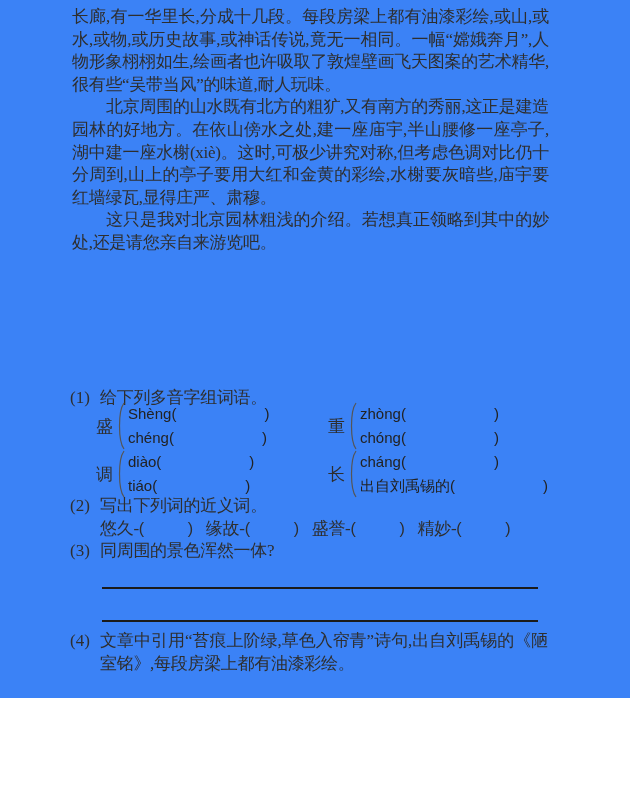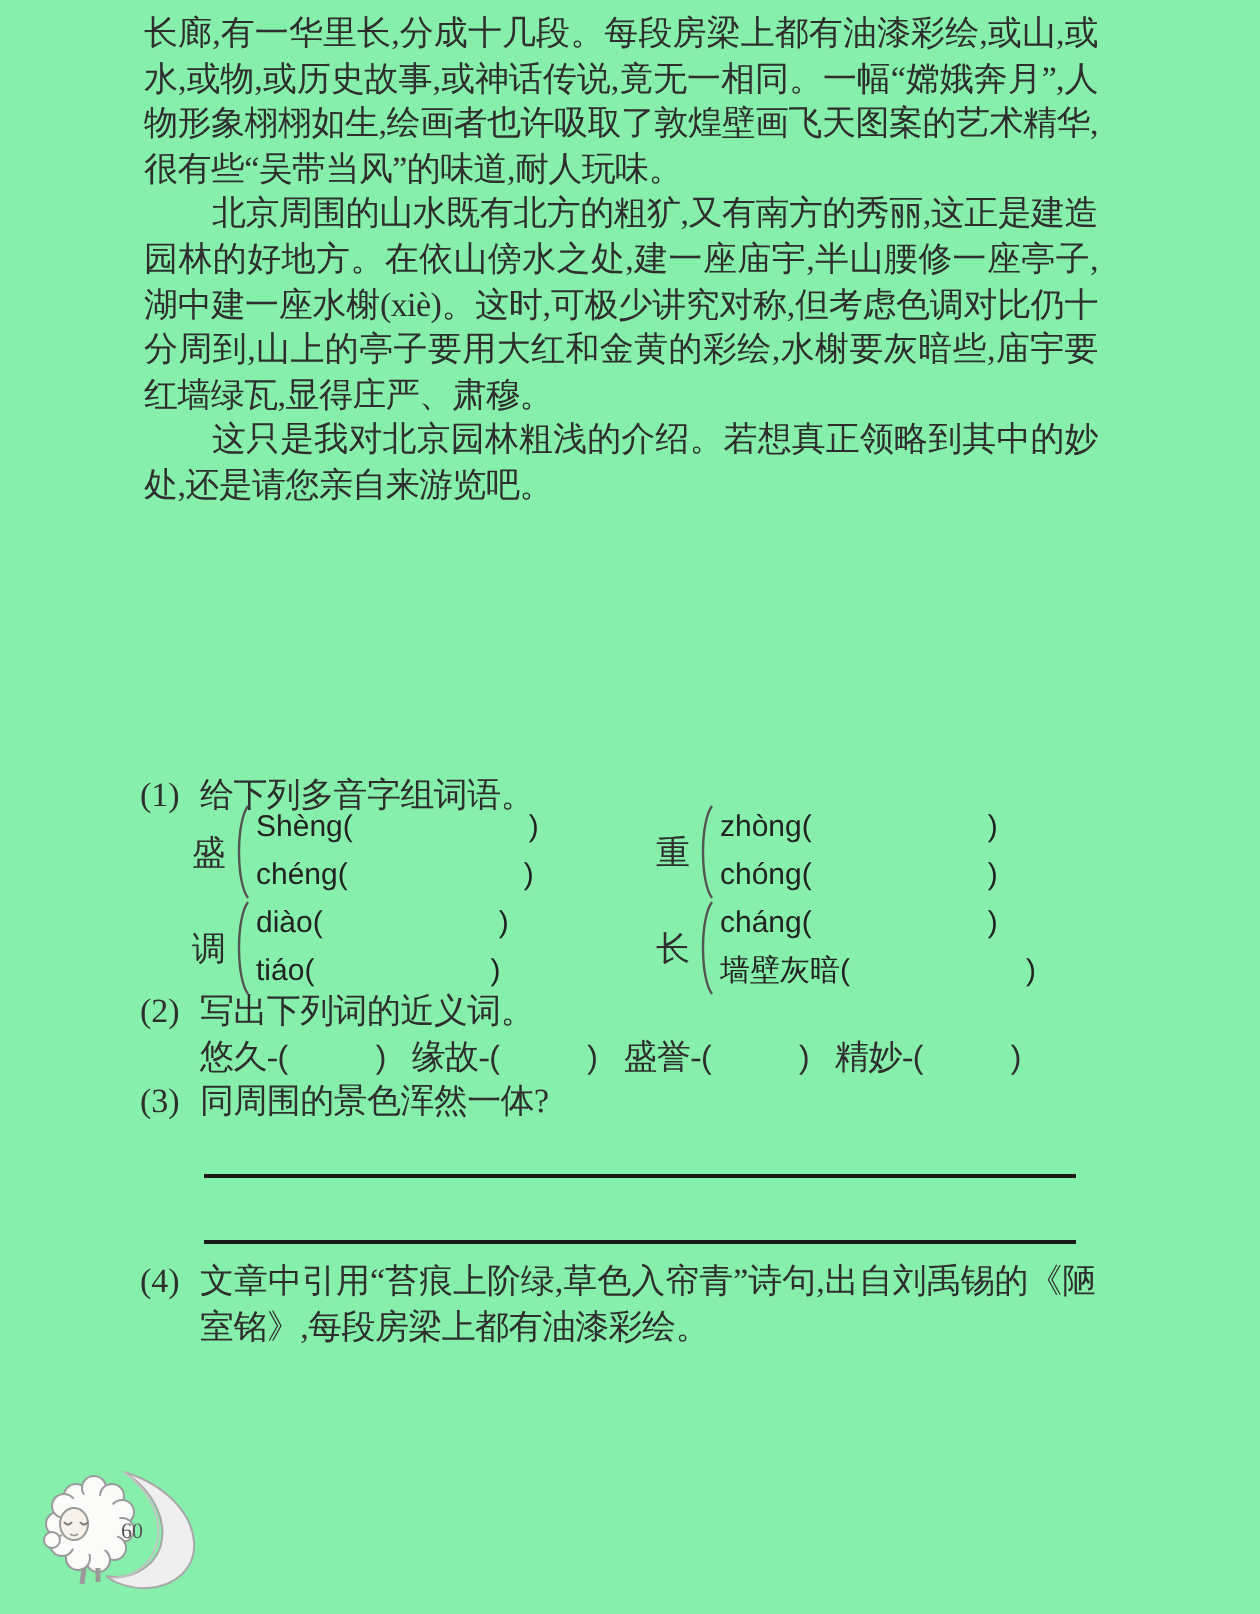--- a/index.html
+++ b/index.html
@@ -1,18 +1,18 @@
 <!DOCTYPE html>
 <html><head>
 <meta charset="utf-8">
 <style>
   html,body{margin:0;padding:0;background:#ffffff;}
   .page{
-    position:relative;width:630px;height:807px;margin:0 auto;
-    background:#86efac;color:#2e2e2e;overflow:hidden;
+    position:relative;width:630px;height:698px;margin:0 auto;
+    background:#3b82f6;color:#2e2e2e;overflow:hidden;
     font-family:"Liberation Serif","DejaVu Serif",serif;
   }
   
   .article{position:absolute;left:72px;top:6px;width:477px;}
   .article p{margin:0;font-size:17px;line-height:22.6px;text-align:justify;letter-spacing:-0.3px;}
   .article p.indent{text-indent:2em;}
   
   .qline{position:absolute;left:70px;font-size:17px;line-height:22px;white-space:nowrap;letter-spacing:-0.3px;}
   .qnum{display:inline-block;width:30px;letter-spacing:0;}
   
@@ -140,21 +140,21 @@
           </svg>
       </span>
       <div class="dyz-rows">
         <div class="dyz-row">
           <span>cháng</span>
             <span class="paren">(</span>
             <span class="blank-dyz"></span>
             <span class="paren">)</span>
         </div>
         <div class="dyz-row">
-          <span>墙壁灰暗</span>
+          <span>出自刘禹锡的</span>
             <span class="paren">(</span>
             <span class="blank-dyz"></span>
             <span class="paren">)</span>
         </div>
       </div>
     </div>
 
   </div>
 
   <div class="qline" style="top:495px;">

